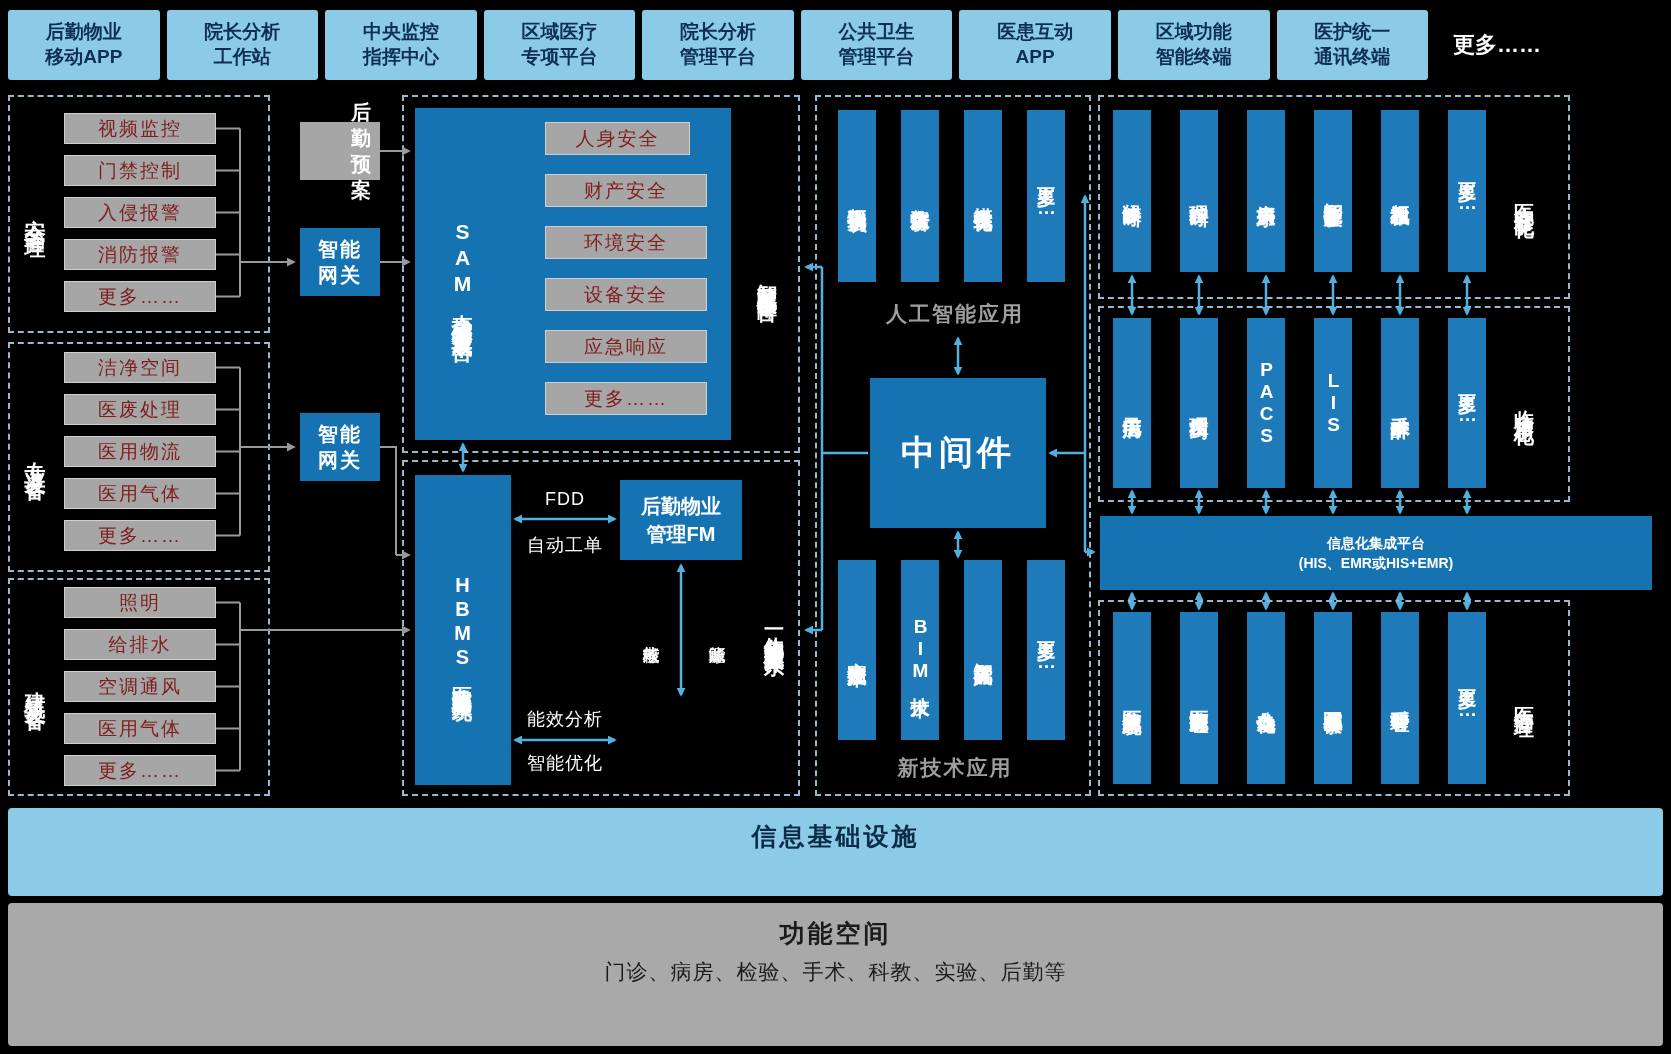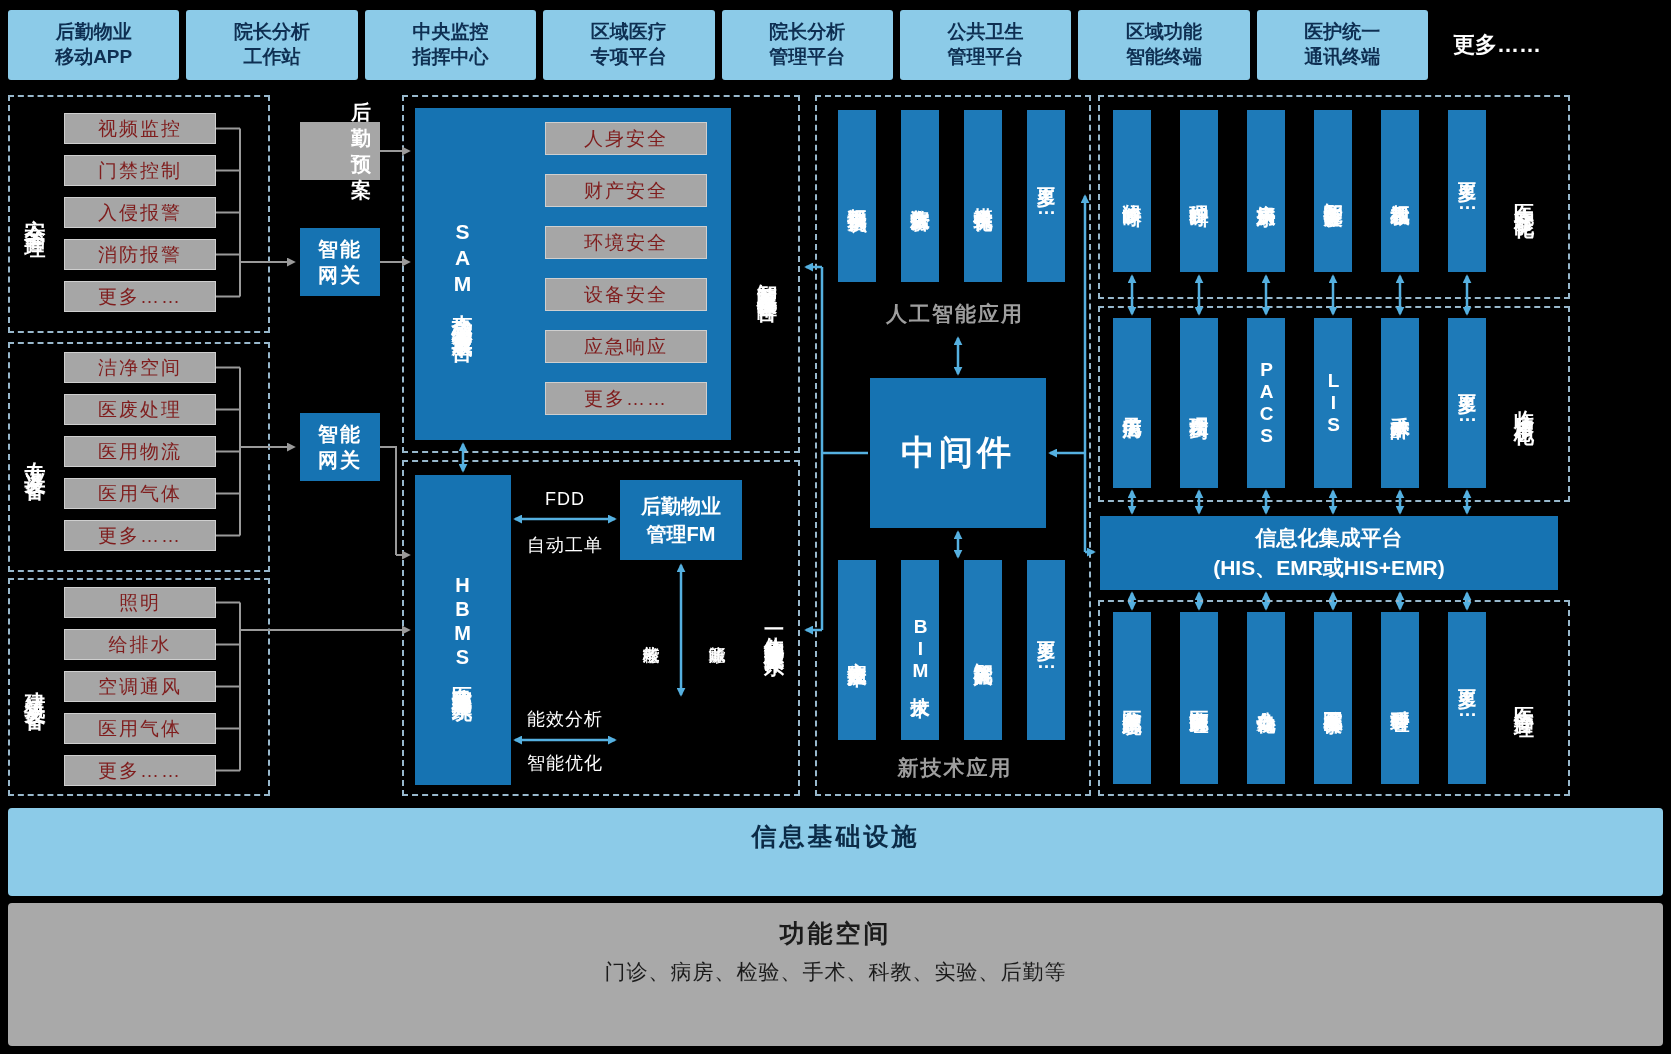--- a/index.html
+++ b/index.html
@@ -66,20 +66,22 @@
     <div class="topbox">院长分析
 工作站</div>
     <div class="topbox">中央监控
 指挥中心</div>
     <div class="topbox">区域医疗
 专项平台</div>
     <div class="topbox">院长分析
 管理平台</div>
     <div class="topbox">公共卫生
 管理平台</div>
+    <div class="topbox">医患互动
+APP</div>
     <div class="topbox">区域功能
 智能终端</div>
     <div class="topbox">医护统一
 通讯终端</div>
     <div class="topmore">更多……</div>
   </div>
 
   <div class="dashed" style="left:8px;top:95px;width:262px;height:238px"></div>
   <div class="vtext" style="left:16px;top:95px;width:38px;height:238px;font-size:21px;letter-spacing:6px">安全管理</div>
   <div class="grayitem" style="left:64px;top:113px;width:152px;height:31px">视频监控</div>
@@ -109,21 +111,21 @@
   <div class="bluebox" style="left:300px;top:228px;width:80px;height:68px;font-size:20px;letter-spacing:2px;line-height:1.3">智能
 网关</div>
   <div class="bluebox" style="left:300px;top:413px;width:80px;height:68px;font-size:20px;letter-spacing:2px;line-height:1.3">智能
 网关</div>
 
   <div class="dashed" style="left:402px;top:95px;width:398px;height:358px"></div>
   <div class="dashed" style="left:402px;top:460px;width:398px;height:336px"></div>
 
   <div class="bluebox" style="left:415px;top:108px;width:316px;height:332px"></div>
   <div class="vtext" style="left:440px;top:112px;width:44px;height:324px;font-size:21px;letter-spacing:3px">SAM态势感知安全集成平台</div>
-  <div class="grayitem" style="left:545px;top:122px;width:162px;height:33px">人身安全</div>
+  <div class="grayitem" style="left:545px;top:122px;width:145px;height:33px">人身安全</div>
   <div class="grayitem" style="left:545px;top:174px;width:162px;height:33px">财产安全</div>
   <div class="grayitem" style="left:545px;top:226px;width:162px;height:33px">环境安全</div>
   <div class="grayitem" style="left:545px;top:278px;width:162px;height:33px">设备安全</div>
   <div class="grayitem" style="left:545px;top:330px;width:162px;height:33px">应急响应</div>
   <div class="grayitem" style="left:545px;top:382px;width:162px;height:33px">更多……</div>
   <div class="vtext" style="left:748px;top:110px;width:40px;height:335px;font-size:20px;letter-spacing:2px">智慧医院安全保障平台</div>
 
   <div class="vblue" style="left:415px;top:475px;width:96px;height:310px;font-size:20px">HBMS医院建筑管理系统</div>
   <div class="bluebox" style="left:620px;top:480px;width:122px;height:80px;font-size:20px;line-height:1.4">后勤物业
 管理FM</div>
@@ -159,21 +161,21 @@
 
   <div class="dashed" style="left:1098px;top:306px;width:472px;height:196px"></div>
   <div class="vbox" style="left:1113px;top:318px;width:38px;height:170px">电子病历</div>
   <div class="vbox" style="left:1180px;top:318px;width:38px;height:170px">合理用药</div>
   <div class="vbox" style="left:1247px;top:318px;width:38px;height:170px">PACS</div>
   <div class="vbox" style="left:1314px;top:318px;width:38px;height:170px">LIS</div>
   <div class="vbox" style="left:1381px;top:318px;width:38px;height:170px">手术麻醉</div>
   <div class="vbox" style="left:1448px;top:318px;width:38px;height:170px">更多……</div>
   <div class="vtext" style="left:1506px;top:320px;width:38px;height:168px;font-size:20px;letter-spacing:4px">临床信息化</div>
 
-  <div class="bluebox" style="left:1100px;top:516px;width:458px;height:74px;font-size:21px;line-height:1.45">信息化集成平台
+  <div class="bluebox" style="left:1100px;top:516px;width:552px;height:74px;font-size:14px;line-height:1.45">信息化集成平台
 (HIS、EMR或HIS+EMR)</div>
 
   <div class="dashed" style="left:1098px;top:600px;width:472px;height:196px"></div>
   <div class="vbox" style="left:1113px;top:612px;width:38px;height:172px">医院信息系统</div>
   <div class="vbox" style="left:1180px;top:612px;width:38px;height:172px">医院资源管理</div>
   <div class="vbox" style="left:1247px;top:612px;width:38px;height:172px">办公自动化</div>
   <div class="vbox" style="left:1314px;top:612px;width:38px;height:172px">院感不良事件</div>
   <div class="vbox" style="left:1381px;top:612px;width:38px;height:172px">科研管理</div>
   <div class="vbox" style="left:1448px;top:612px;width:38px;height:172px">更多……</div>
   <div class="vtext" style="left:1506px;top:614px;width:38px;height:168px;font-size:20px;letter-spacing:4px">医疗管理</div>

